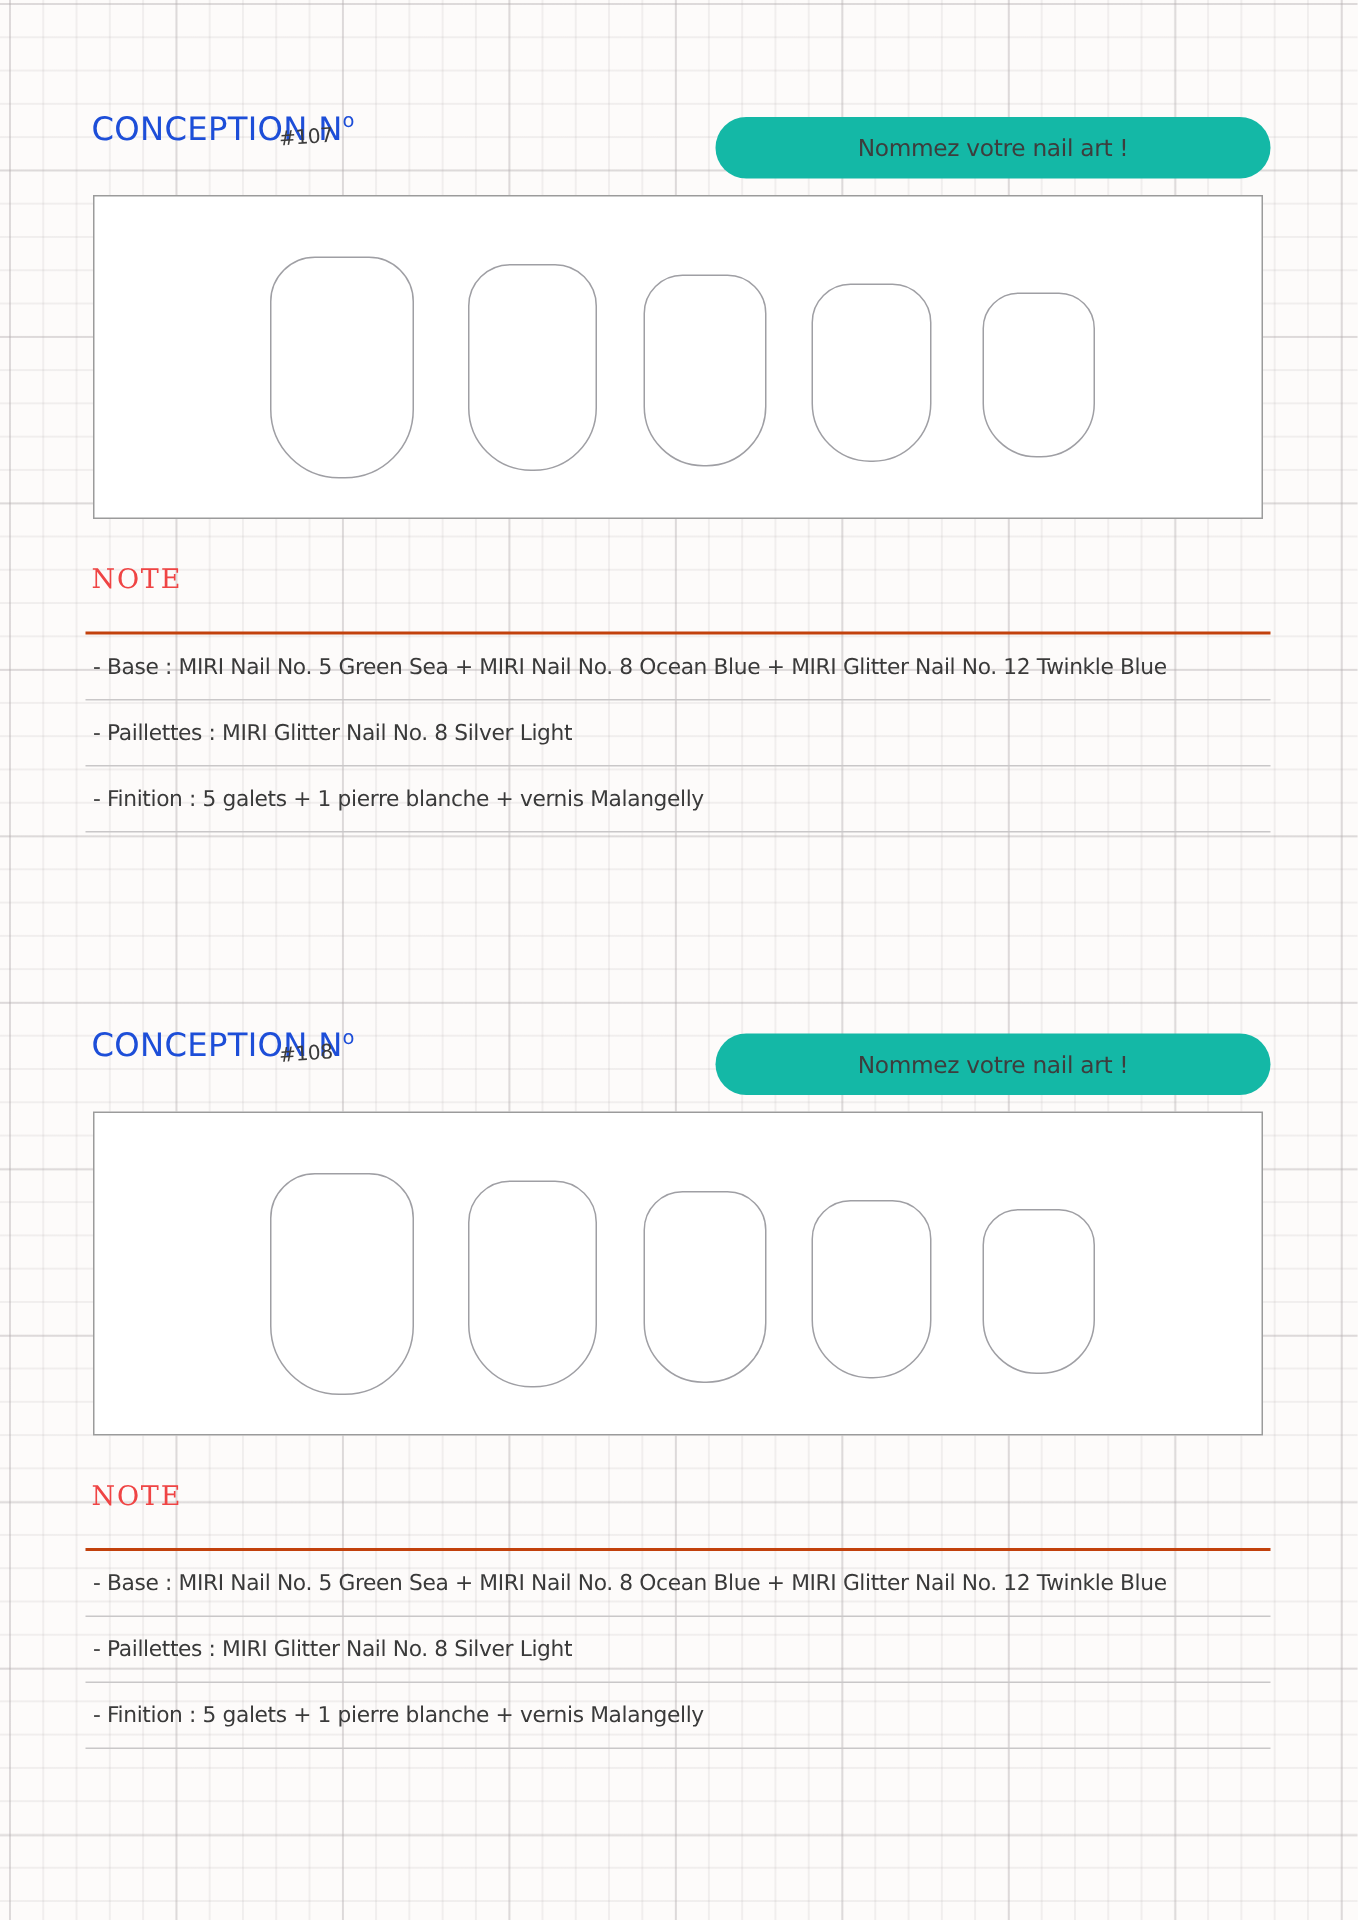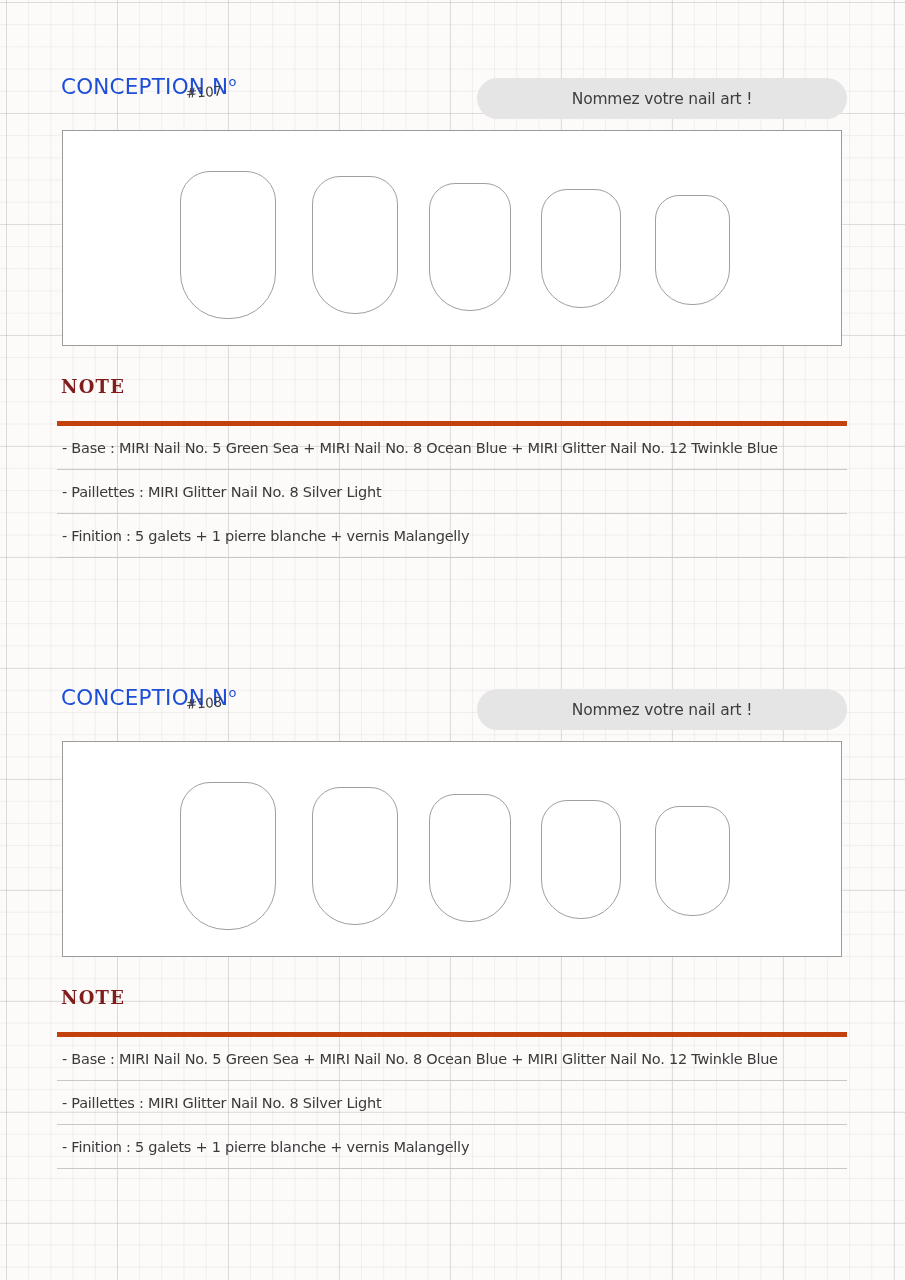--- a/index.html
+++ b/index.html
@@ -75,21 +75,21 @@
     white-space: nowrap;
   }
 
   .name-pill {
     position: absolute;
     left: 477px;
     top: 4px;
     width: 370px;
     height: 41px;
     border-radius: 21px;
-    background: #e5e5e5;
+    background: #14b8a6;
     display: flex;
     align-items: center;
     justify-content: center;
   }
   .name-pill-label {
     font-family: "DejaVu Sans", sans-serif;
     font-size: 15.5px;
     color: #3d3d3d;
     letter-spacing: -0.2px;
     white-space: nowrap;
@@ -109,29 +109,29 @@
     position: absolute;
     border: 1.6px solid #9f9fa4;
     background: #ffffff;
     box-sizing: border-box;
   }
 
   
   .note-label {
     margin: 30px 12px 0 61px;
     font-family: "DejaVu Serif", serif;
-    font-weight: bold;
+    font-weight: normal;
     font-size: 18px;
     letter-spacing: 1.2px;
-    color: #7f1d1d;
+    color: #ef4444;
   }
   .note-table {
     margin: 24px 0 0 57px;
     width: 790px;
-    border-top: 5px solid #c2410c;
+    border-top: 2px solid #c2410c;
   }
   .note-row {
     border-bottom: 1px solid #c9c7c8;
     height: 44px;
     display: flex;
     align-items: center;
     padding-left: 5px;
     box-sizing: border-box;
   }
   .note-text {

